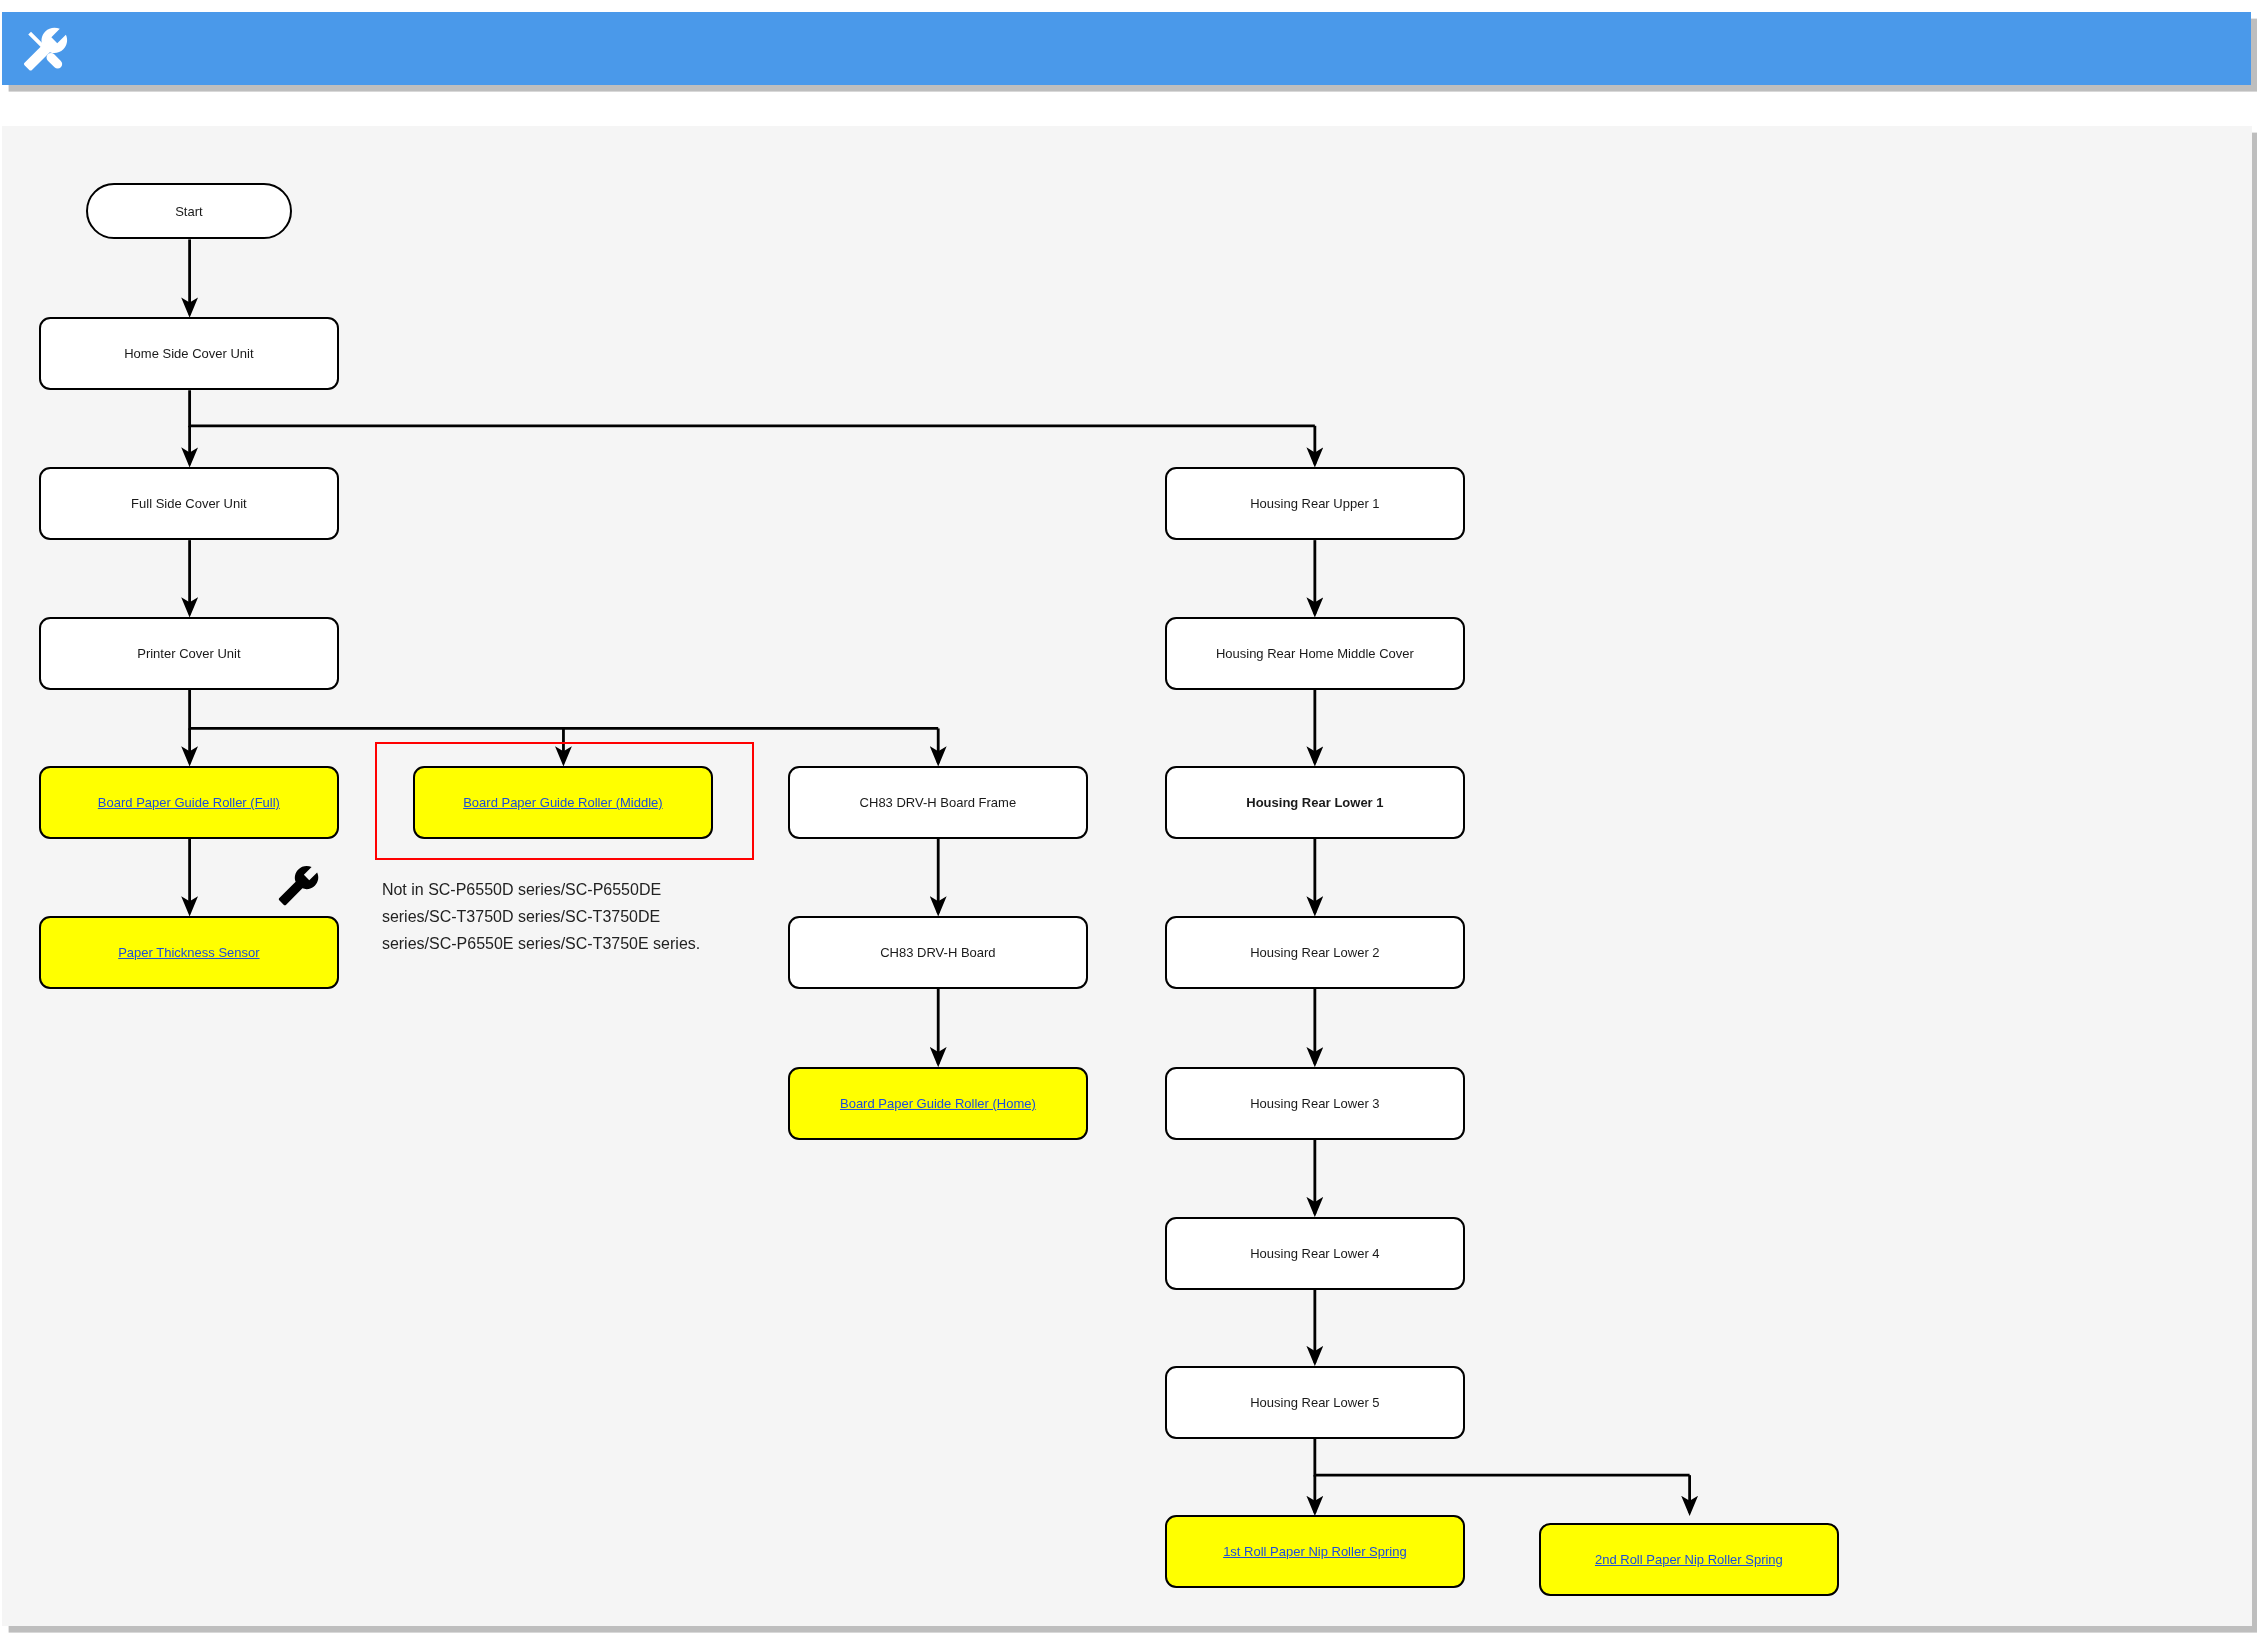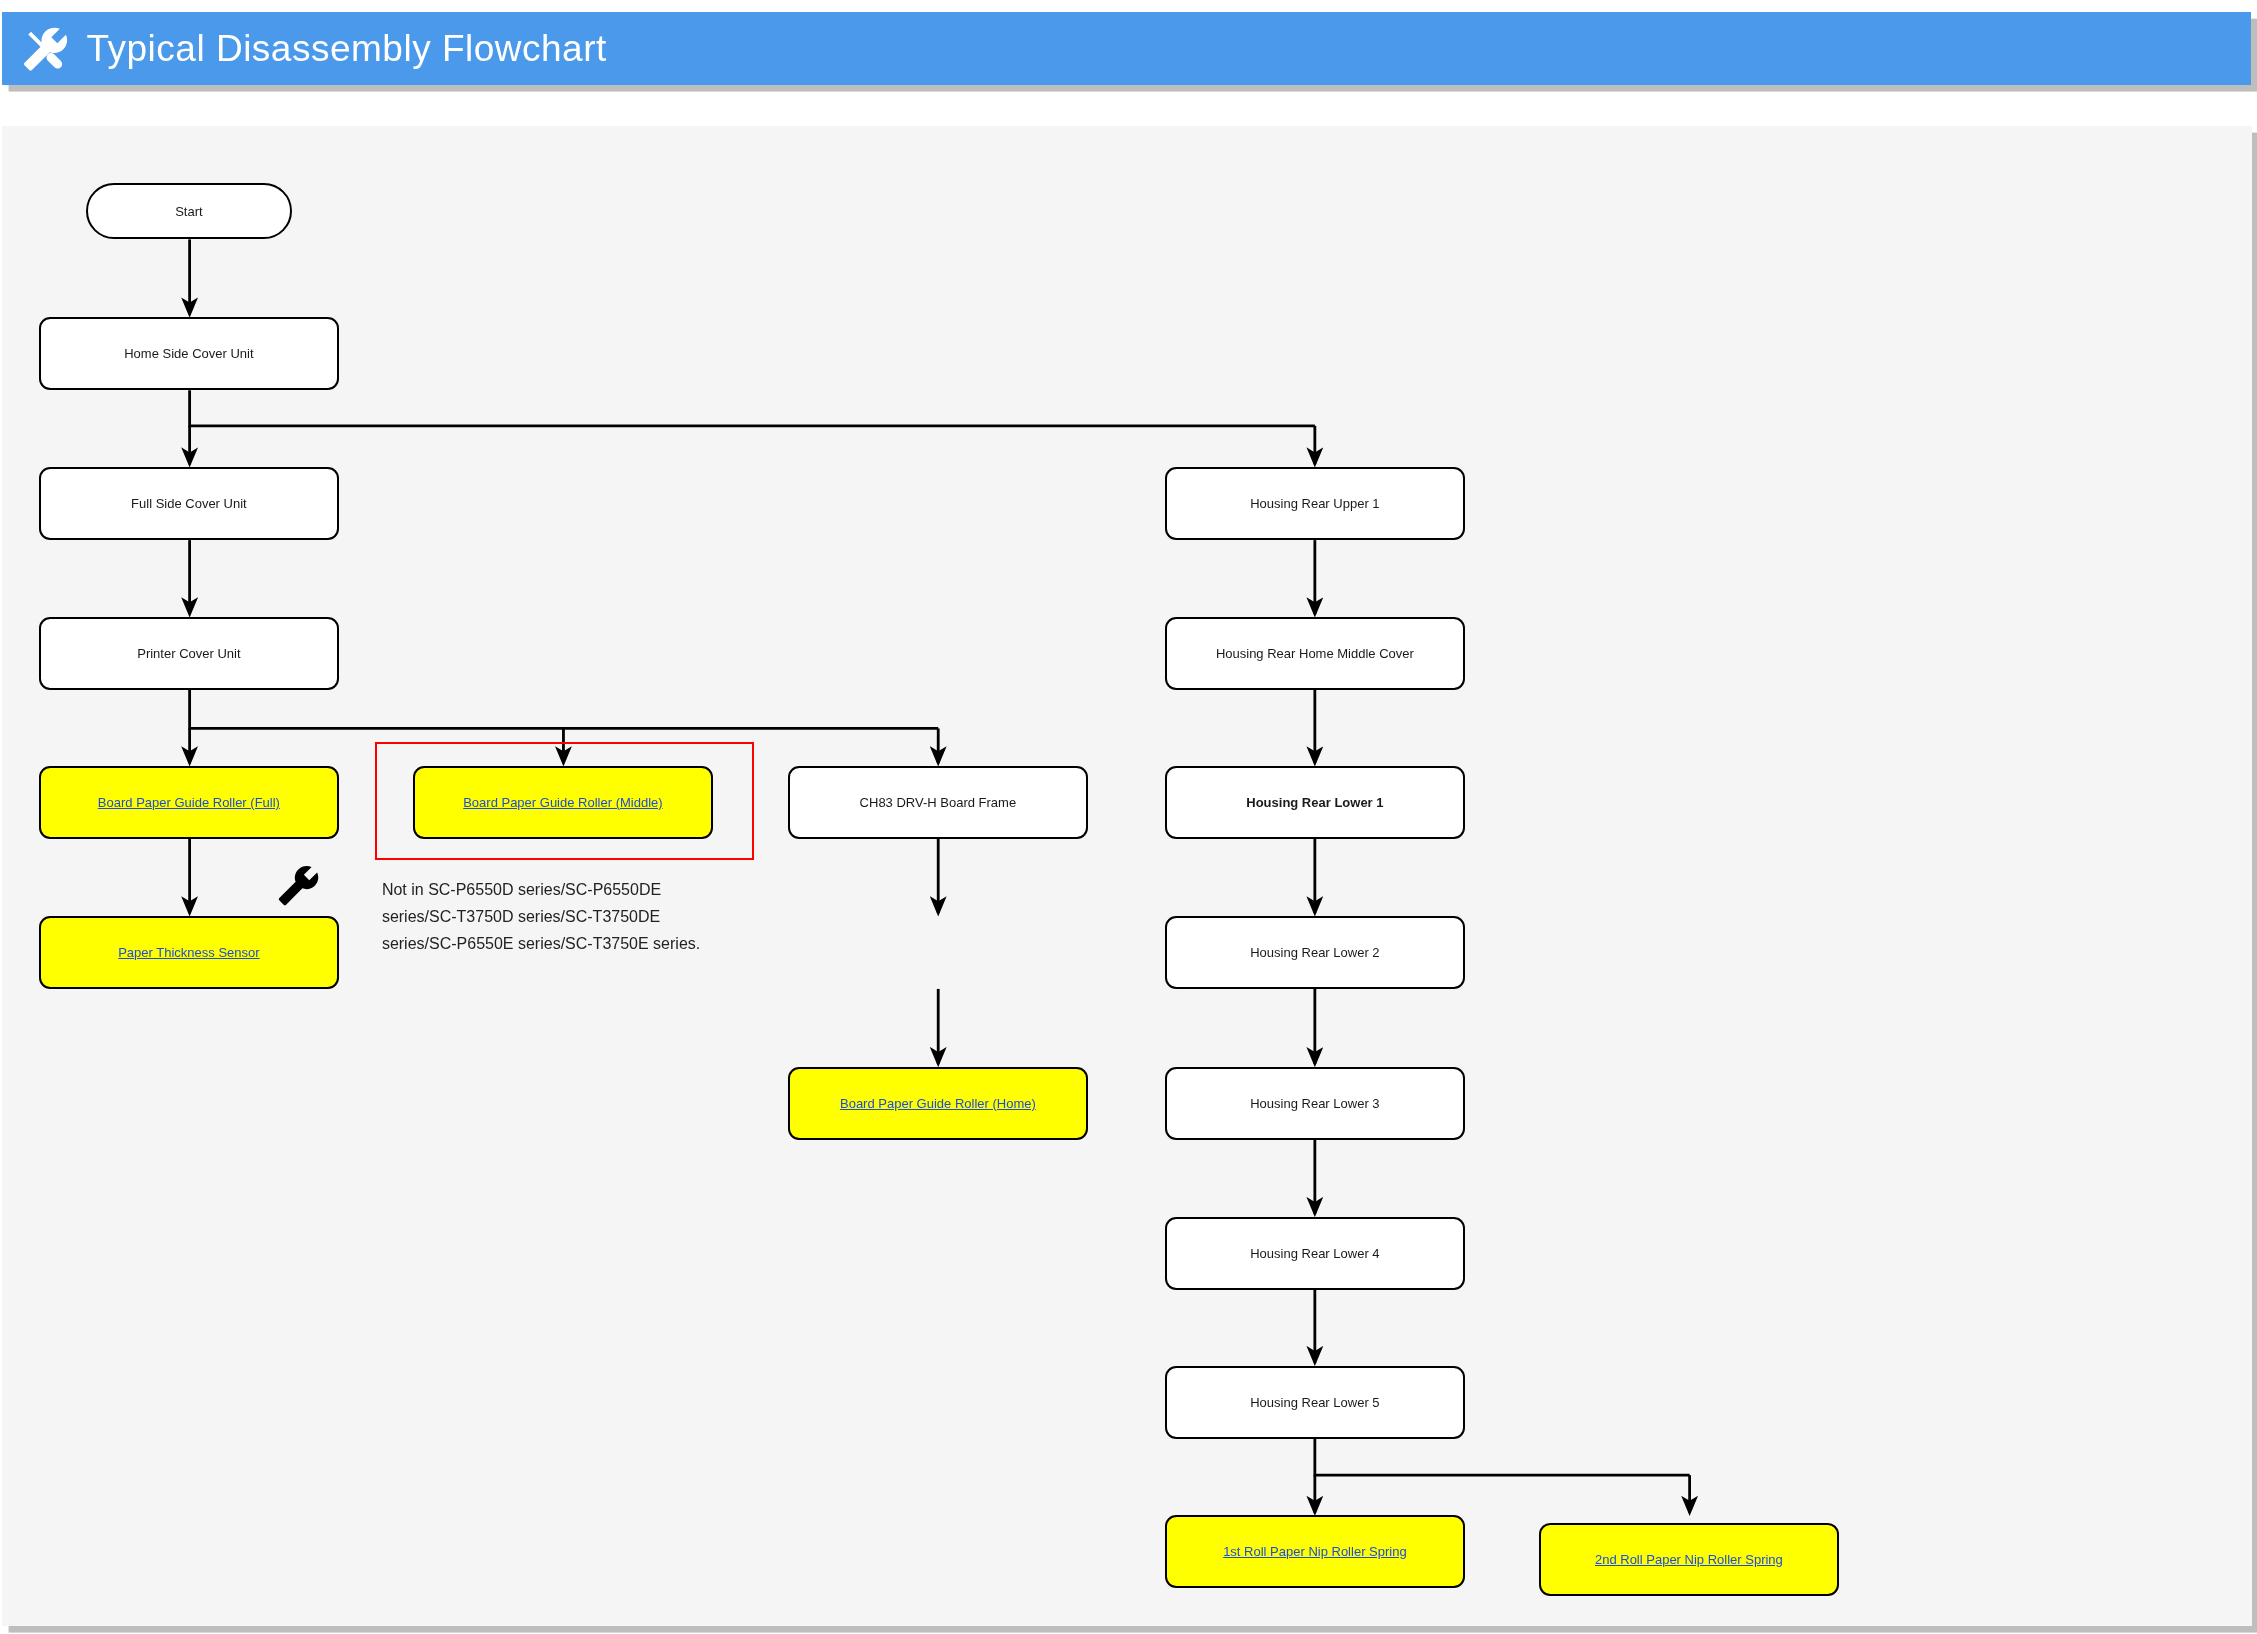--- a/index.html
+++ b/index.html
@@ -55,21 +55,20 @@
 <div class="titlebar">
   <svg class="tools-ic" width="47" height="52" viewBox="0 0 24 24" fill="#ffffff">
 
     <g transform="scale(-1,1) translate(-24,0)">
       <path d="M22.7 19l-9.1-9.1c.9-2.3.4-5-1.5-6.9-2-2-5-2.4-7.4-1.3L9 6 6 9 1.6 4.7C.4 7.1.9 10.1 2.9 12.1c1.9 1.9 4.6 2.4 6.9 1.5l9.1 9.1c.4.4 1 .4 1.4 0l2.3-2.3c.5-.4.5-1.1.1-1.4z"></path>
     </g>
 
     <path d="M4.6 3.2 L3.2 4.6 L12.4 13.8 L13.8 12.4 Z"></path>
     <rect x="13.2" y="12.4" width="9.4" height="4.6" rx="2.3" transform="rotate(45 13.2 14.7)"></rect>
   </svg>
-  <h1>Typical Disassembly Flowchart</h1>
 </div>
 
 <div class="panel">
 
   <svg class="connectors" width="2250" height="1500" viewBox="0 0 2401 1601">
     <defs>
       <marker id="ah" viewBox="0 0 12 10" refX="10" refY="5" markerWidth="22" markerHeight="18" orient="auto" markerUnits="userSpaceOnUse">
         <path d="M0 0 L12 5 L0 10 L3 5 Z" fill="#000000"></path>
       </marker>
     </defs>
@@ -145,20 +144,23 @@
   <div class="note" style="left:380px;top:750px;">
     <div>Not in SC-P6550D series/SC-P6550DE</div>
     <div>series/SC-T3750D series/SC-T3750DE</div>
     <div>series/SC-P6550E series/SC-T3750E series.</div>
   </div>
 
   <div class="node" style="left:786px;top:640px;">
     <span>CH83 DRV-H Board Frame</span>
   </div>
 
+  <div class="node" style="left:786px;top:790px;">
+    <span>CH83 DRV-H Board</span>
+  </div>
 
   <div class="node highlight" style="left:786px;top:941px;">
     <a>Board Paper Guide Roller (Home)</a>
   </div>
 
   <div class="node" style="left:1163px;top:341px;">
     <span>Housing Rear Upper 1</span>
   </div>
 
   <div class="node" style="left:1163px;top:491px;justify-content:center;">

